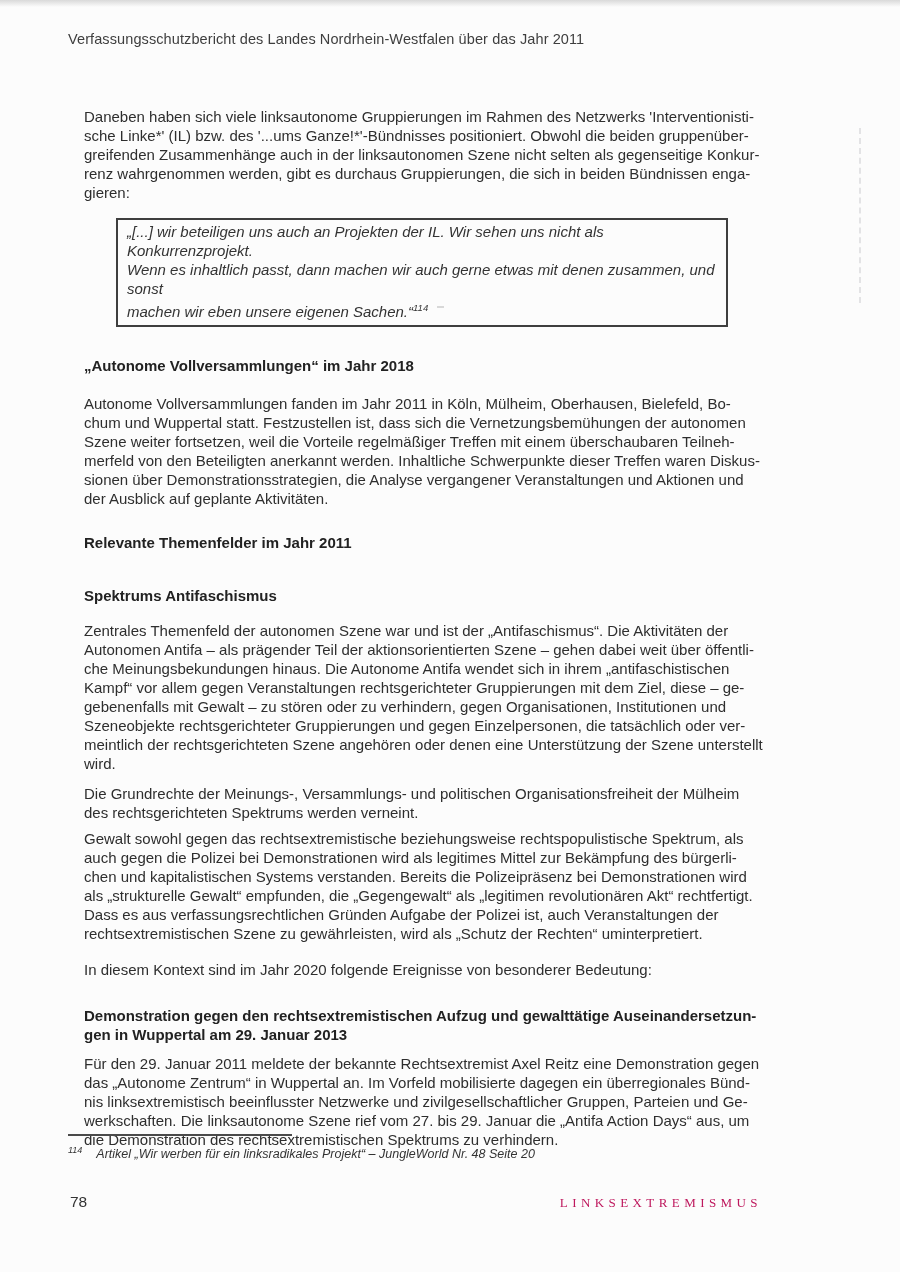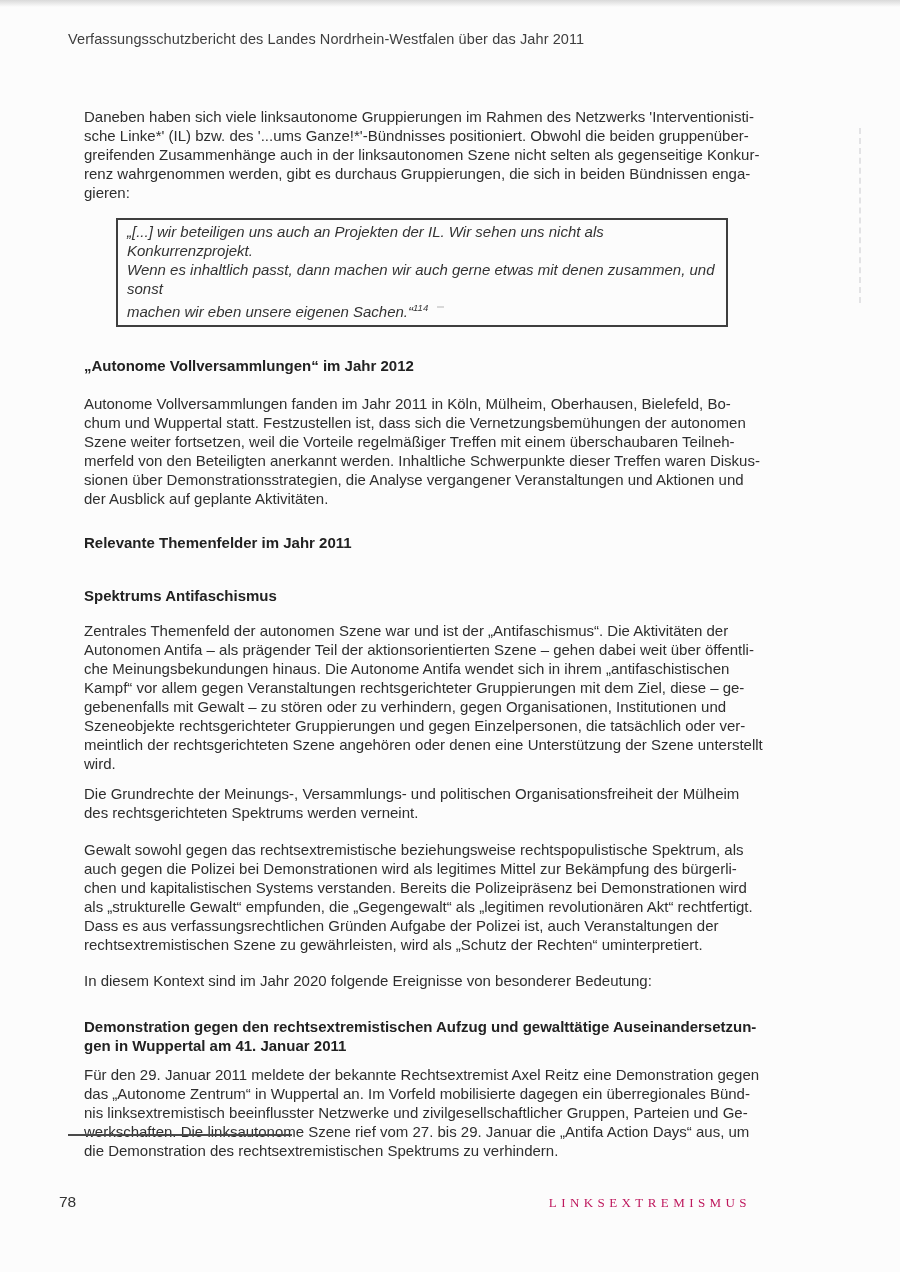--- a/index.html
+++ b/index.html
@@ -58,33 +58,33 @@
   h2 {
     font-size: 15px; line-height: 19px; font-weight: bold;
     color: #222; white-space: pre-line;
   }
   .h-autonome  { margin-top: 29px; }
   .p-autonome  { margin-top: 19px; }
   .h-relevante { margin-top: 25px; }
   .h-themenfeld{ margin-top: 34px; }
   .p-zentrales { margin-top: 16px; }
   .p-grundrechte { margin-top: 11px; }
-  .p-gewalt    { margin-top: 18px; }
+  .p-gewalt    { margin-top: 7px; }
   .p-kontext   { margin-top: 17px; }
   .h-demo      { margin-top: 27px; }
   .p-wuppertal { margin-top: 10px; }
 
   .footnote-area { position: absolute; top: 1134px; left: 68px; width: 737px; }
   .footnote-rule { width: 224px; border-top: 2px solid #4a4a4a; }
   .footnote-line { margin-top: 9px; font-size: 12.5px; color: #333; }
   .footnote-line sup { font-size: 9px; font-style: italic; margin-right: 14px; }
   .footnote-text { font-style: italic; }
 
   .page-footer {
-    position: absolute; top: 1193px; left: 59px; width: 692px;
+    position: absolute; top: 1193px; left: 70px; width: 692px;
     display: flex; justify-content: space-between; align-items: baseline;
   }
   .page-number { font-size: 15.5px; color: #333; }
   .chapter-label {
     font-family: "Liberation Serif", serif;
     font-size: 13px; letter-spacing: .34em; color: #be185d;
   }
 </style>
 </head>
 <body>
@@ -104,21 +104,21 @@
 greifenden Zusammenhänge auch in der linksautonomen Szene nicht selten als gegenseitige Konkur-
 renz wahrgenommen werden, gibt es durchaus Gruppierungen, die sich in beiden Bündnissen enga-
 gieren:</p>
 
     <div class="quote-box">
       <span class="quote-text">„[...] wir beteiligen uns auch an Projekten der IL. Wir sehen uns nicht als Konkurrenzprojekt.
 Wenn es inhaltlich passt, dann machen wir auch gerne etwas mit denen zusammen, und sonst
 machen wir eben unsere eigenen Sachen.“</span><sup>114</sup>
     </div>
 
-    <h2 class="h-autonome">„Autonome Vollversammlungen“ im Jahr 2012</h2>
+    <h2 class="h-autonome">„Autonome Vollversammlungen“ im Jahr 2018</h2>
     <p class="para p-autonome">Autonome Vollversammlungen fanden im Jahr 2011 in Köln, Mülheim, Oberhausen, Bielefeld, Bo-
 chum und Wuppertal statt. Festzustellen ist, dass sich die Vernetzungsbemühungen der autonomen
 Szene weiter fortsetzen, weil die Vorteile regelmäßiger Treffen mit einem überschaubaren Teilneh-
 merfeld von den Beteiligten anerkannt werden. Inhaltliche Schwerpunkte dieser Treffen waren Diskus-
 sionen über Demonstrationsstrategien, die Analyse vergangener Veranstaltungen und Aktionen und
 der Ausblick auf geplante Aktivitäten.</p>
 
     <h2 class="h-relevante">Relevante Themenfelder im Jahr 2011</h2>
 
     <h2 class="h-themenfeld">Spektrums Antifaschismus</h2>
@@ -134,31 +134,32 @@
 des rechtsgerichteten Spektrums werden verneint.</p>
     <p class="para p-gewalt">Gewalt sowohl gegen das rechtsextremistische beziehungsweise rechtspopulistische Spektrum, als
 auch gegen die Polizei bei Demonstrationen wird als legitimes Mittel zur Bekämpfung des bürgerli-
 chen und kapitalistischen Systems verstanden. Bereits die Polizeipräsenz bei Demonstrationen wird
 als „strukturelle Gewalt“ empfunden, die „Gegengewalt“ als „legitimen revolutionären Akt“ rechtfertigt.
 Dass es aus verfassungsrechtlichen Gründen Aufgabe der Polizei ist, auch Veranstaltungen der
 rechtsextremistischen Szene zu gewährleisten, wird als „Schutz der Rechten“ uminterpretiert.</p>
     <p class="para p-kontext">In diesem Kontext sind im Jahr 2020 folgende Ereignisse von besonderer Bedeutung:</p>
 
     <h2 class="h-demo">Demonstration gegen den rechtsextremistischen Aufzug und gewalttätige Auseinandersetzun-
-gen in Wuppertal am 41. Januar 2011</h2>
+gen in Wuppertal am 29. Januar 2013</h2>
     <p class="para p-wuppertal">Für den 29. Januar 2011 meldete der bekannte Rechtsextremist Axel Reitz eine Demonstration gegen
 das „Autonome Zentrum“ in Wuppertal an. Im Vorfeld mobilisierte dagegen ein überregionales Bünd-
 nis linksextremistisch beeinflusster Netzwerke und zivilgesellschaftlicher Gruppen, Parteien und Ge-
 werkschaften. Die linksautonome Szene rief vom 27. bis 29. Januar die „Antifa Action Days“ aus, um
 die Demonstration des rechtsextremistischen Spektrums zu verhindern.</p>
 
   </div>
 
   <div class="footnote-area">
     <div class="footnote-rule"></div>
+    <div class="footnote-line"><sup>114</sup><span class="footnote-text">Artikel „Wir werben für ein linksradikales Projekt“ – JungleWorld Nr. 48 Seite 20</span></div>
   </div>
 
   <div class="page-footer">
     <span class="page-number">78</span>
     <span class="chapter-label">LINKSEXTREMISMUS</span>
   </div>
 
 </div>
 
 </body></html>

